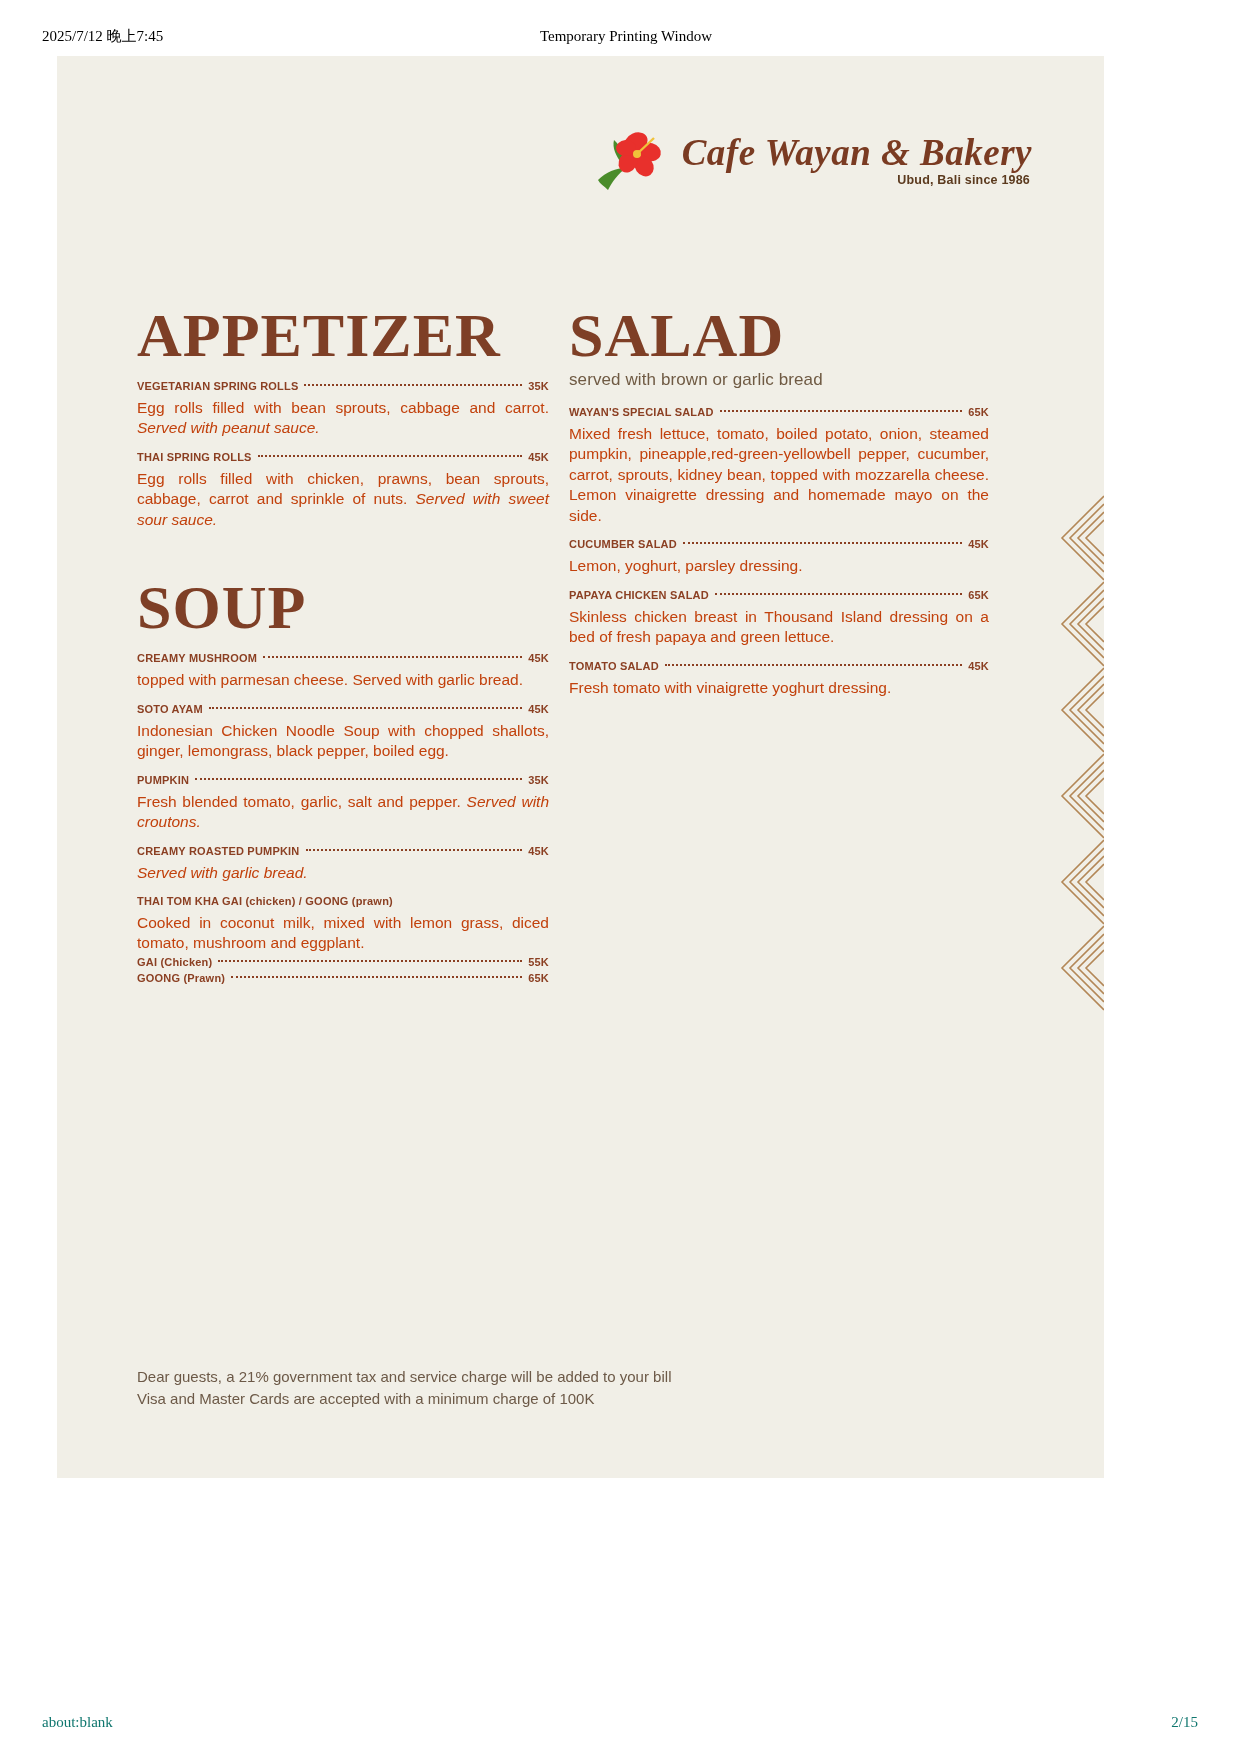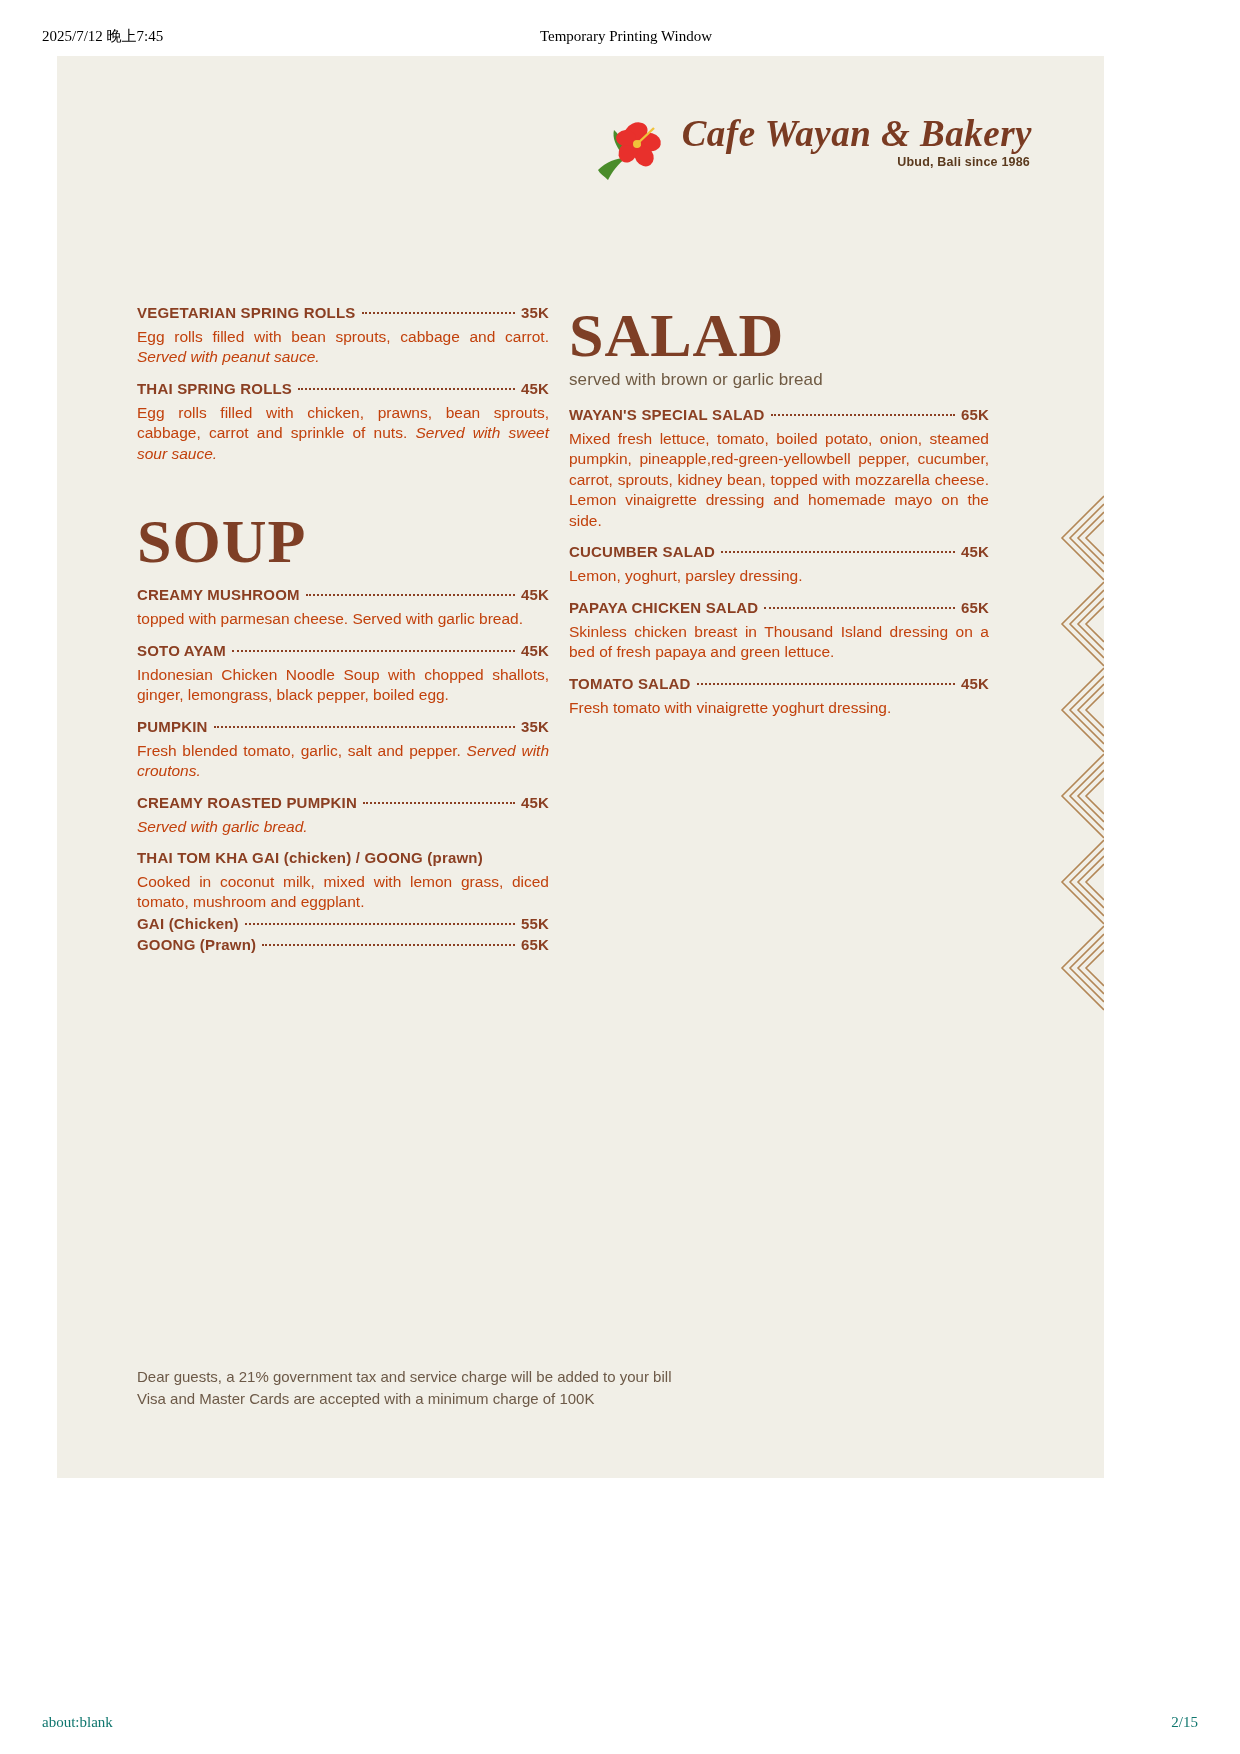--- a/index.html
+++ b/index.html
@@ -54,24 +54,24 @@
     top: 56px;
     width: 1047px;
     height: 1422px;
     background: #f1efe7;
     overflow: hidden;
   }
 
   
   .logo-area {
     position: absolute;
-    top: 58px;
+    top: 68px;
     right: 72px;
     display: flex;
-    align-items: flex-start;
+    align-items: center;
     gap: 14px;
   }
   .hibiscus {
     position: relative;
     width: 76px;
     height: 72px;
     flex: 0 0 auto;
   }
   .logo-text {
     display: flex;
@@ -118,21 +118,21 @@
     color: #6f5a43;
     margin: -10px 0 16px 0;
     letter-spacing: 0.1px;
   }
 
   .item { margin-bottom: 12px; }
   .item-head {
     display: flex;
     align-items: baseline;
     font-weight: bold;
-    font-size: 15px;
+    font-size: 11px;
     color: #8b3f22;
     letter-spacing: 0.2px;
   }
   .item-name { white-space: nowrap; }
   .dots {
     flex: 1 1 auto;
     margin: 0 6px;
     border-bottom: 2.2px dotted #8b3f22;
     transform: translateY(-4px);
     min-width: 10px;
@@ -246,20 +246,21 @@
     </div>
     <div class="logo-text">
       <div class="logo-title">Cafe Wayan &amp; Bakery</div>
       <div class="logo-sub">Ubud, Bali since 1986</div>
     </div>
   </div>
 
   <div class="col col-left">
 
     <div>
+      <h1 class="section-title">APPETIZER</h1>
 
       <div class="item">
         <div class="item-head">
           <span class="item-name">VEGETARIAN SPRING ROLLS</span>
           <span class="dots"></span>
           <span class="price">35K</span>
         </div>
         <div class="item-desc">
           <span>Egg rolls filled with bean sprouts, cabbage and carrot.</span>
           <em>Served with peanut sauce.</em>

